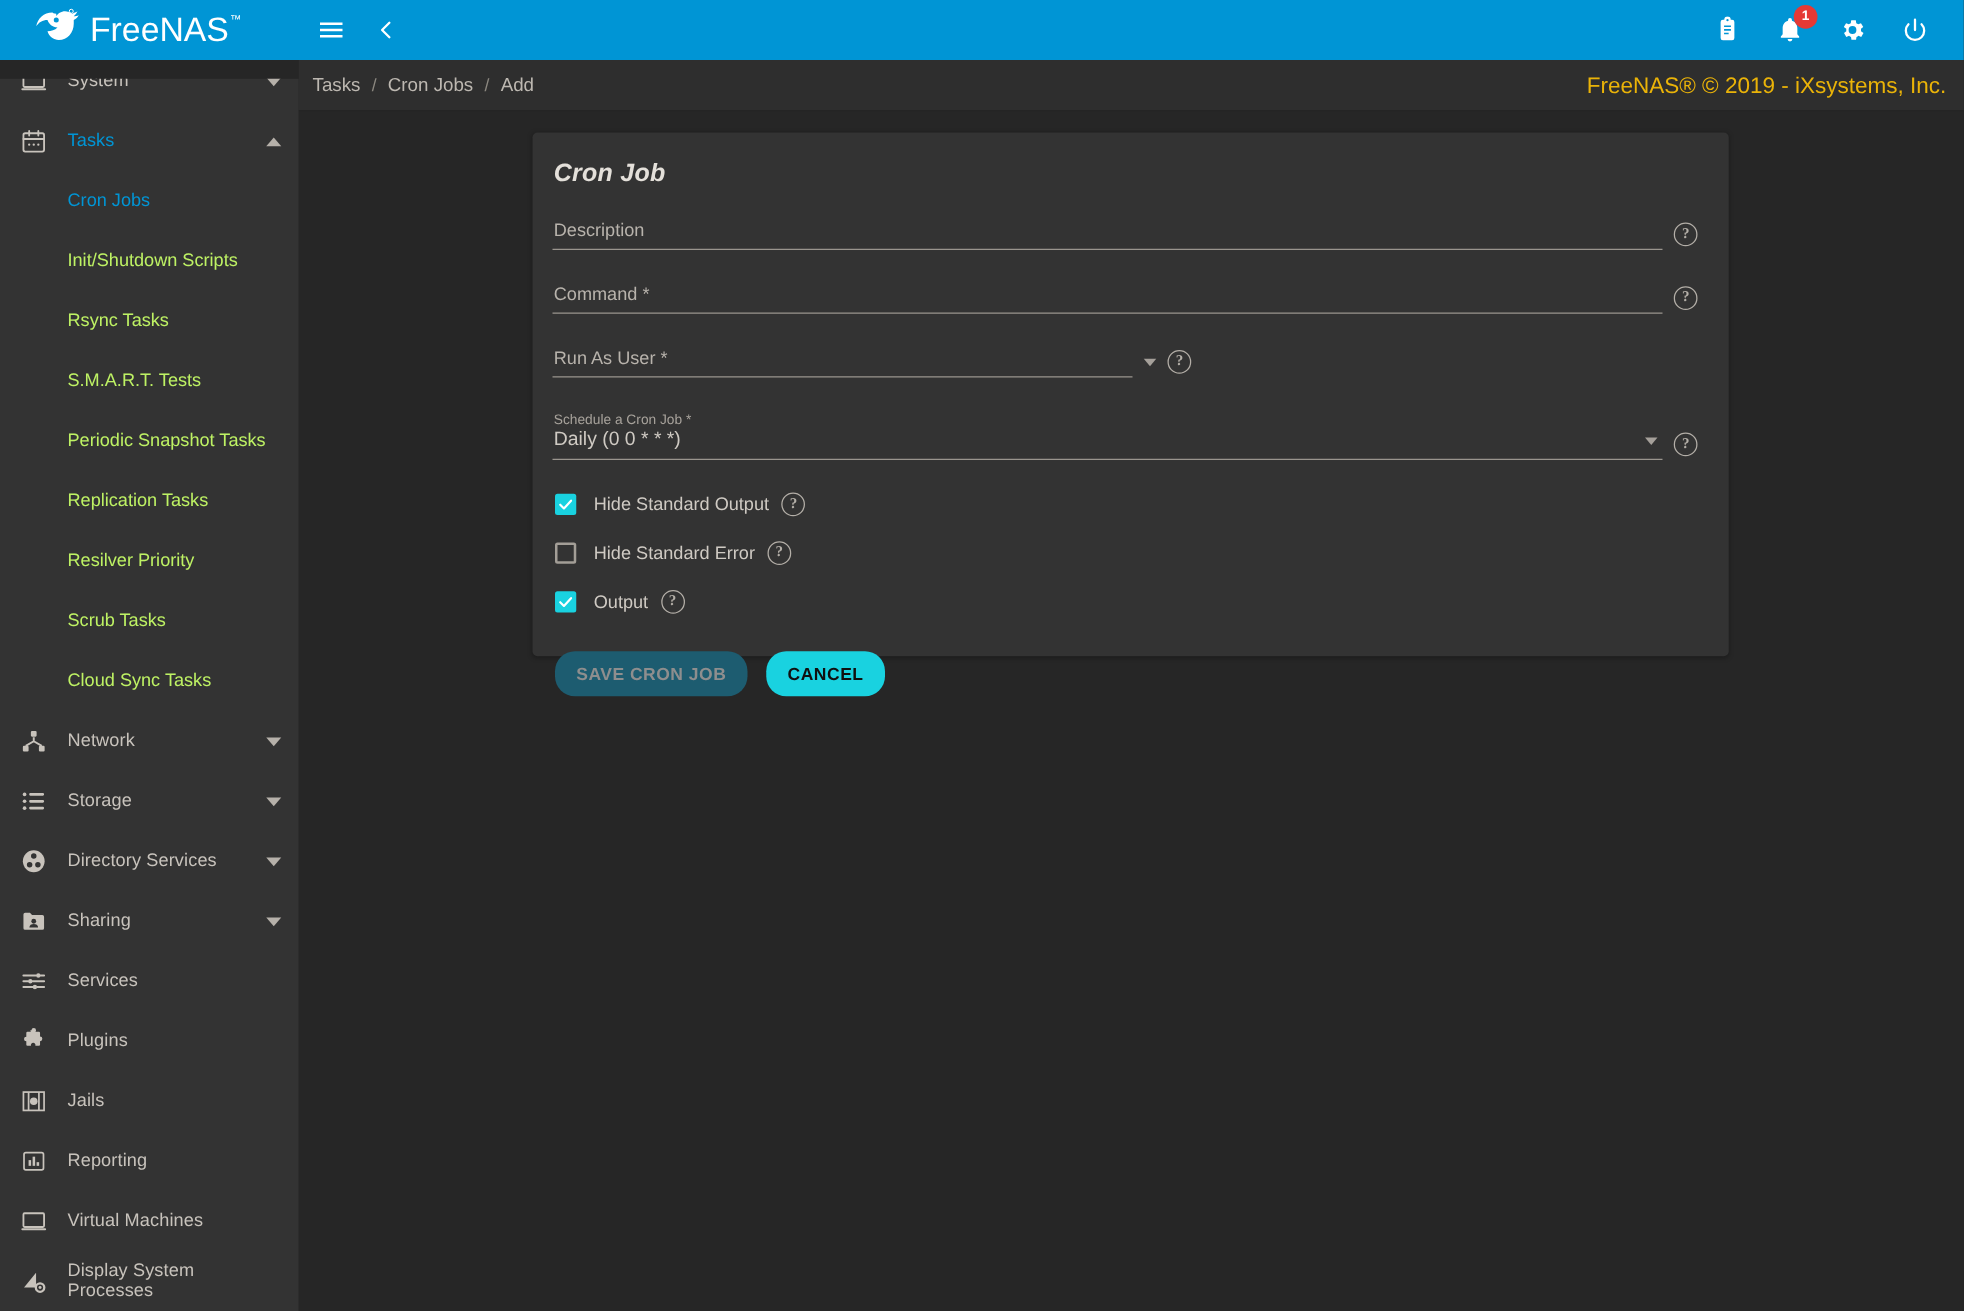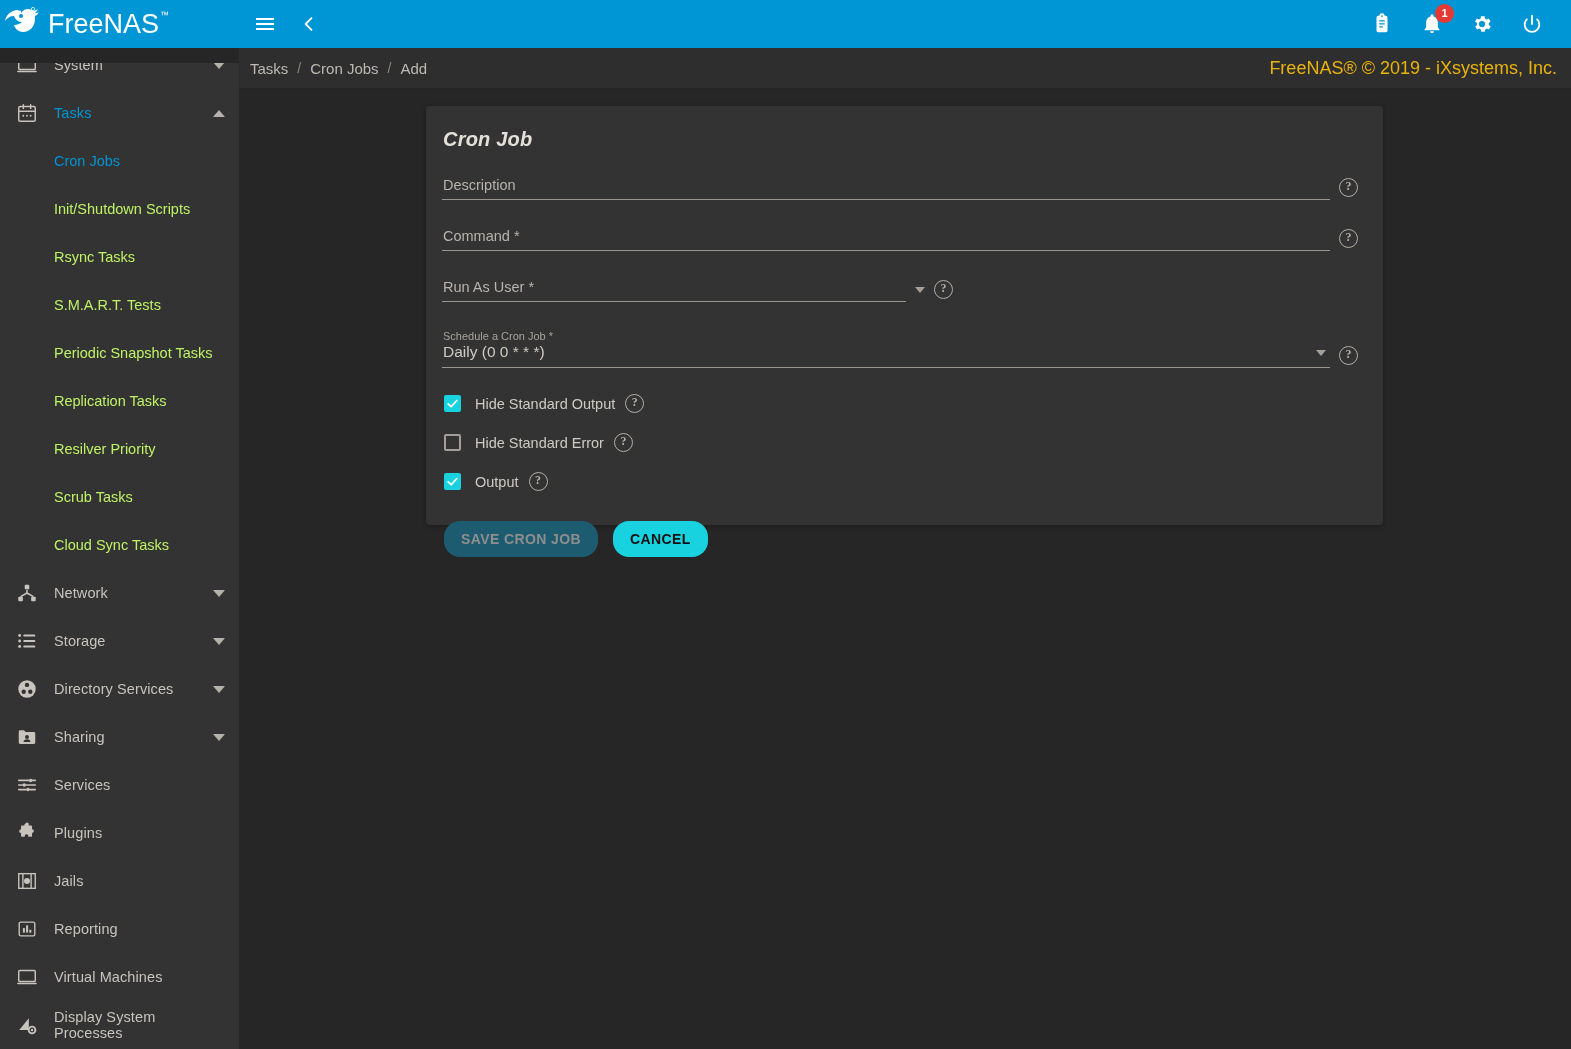--- a/index.html
+++ b/index.html
@@ -9,20 +9,21 @@
     font-family: "Liberation Sans", sans-serif;
     overflow: hidden;
   }
   
   .topbar {
     position: absolute; top: 0; left: 0; width: 1571px; height: 48px;
     background: #0095d5; display: flex; align-items: center;
   }
   .logo-wrap {
     width: 240px; height: 48px; display: flex; align-items: center;
+    padding-left: 24px;
   }
   .logo-svg { display: block; }
   .topbar-left-icons { display: flex; align-items: center; gap: 18px; margin-left: 12px; }
   .tb-icon {
     width: 26px; height: 26px; display: flex; align-items: center; justify-content: center;
     color: #fff; cursor: pointer;
   }
   .topbar-spacer { flex: 1; }
   .topbar-right-icons {
     display: flex; align-items: center; gap: 24px; padding-right: 26px;

